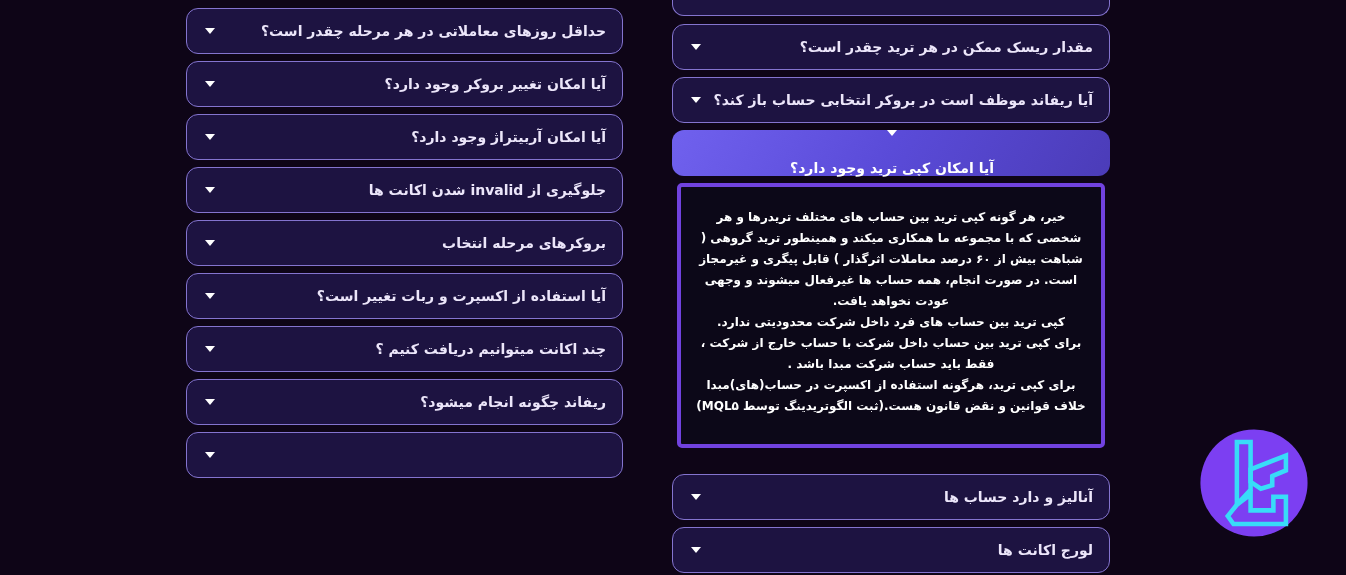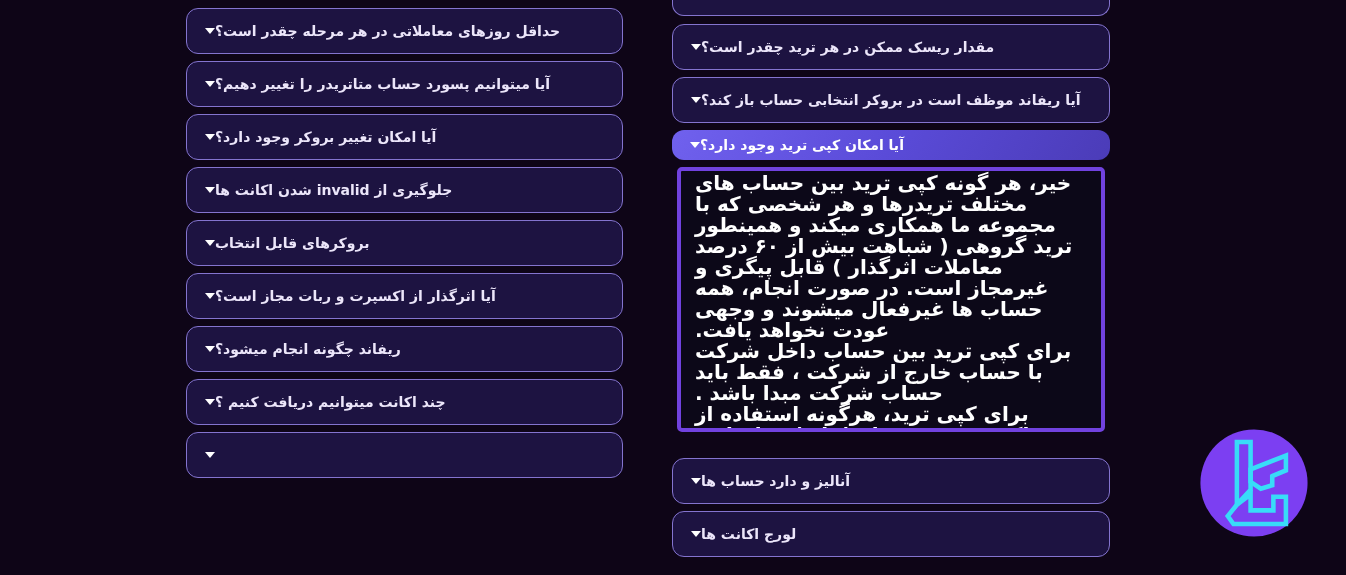--- a/index.html
+++ b/index.html
@@ -16,20 +16,21 @@
 
   .faq-item{
     box-sizing:border-box;
     height:46px;
     margin-bottom:7px;
     background:#1d1341;
     border:1.5px solid #8474cf;
     border-radius:12px;
     display:flex;
     align-items:center;
+    justify-content:space-between;
     padding:0 16px 0 18px;
     cursor:pointer;
   }
   .faq-item .q{
     color:#ece6fa;
     font-size:14px;
     font-weight:bold;
     direction:rtl;
     white-space:nowrap;
   }
@@ -44,37 +45,38 @@
     box-sizing:border-box;
     height:16px;
     background:#1d1341;
     border:1.5px solid #8474cf;
     border-top:none;
     border-radius:0 0 12px 12px;
   }
   .faq-item.expanded{
     background:linear-gradient(120deg,#7061ee 0%,#5a4bd8 50%,#4b3cb8 100%);
     border:none;
-    height:30px;
+    height:46px;
     margin-top:0;
+    flex-direction:column;
   }
   .faq-item.expanded .q{color:#ffffff;}
 
   .answer-panel{
     box-sizing:border-box;
     margin:7px 5px 0 5px;
     height:265px;
     background:#0c0818;
     border:4px solid #7142df;
     border-radius:5px;
-    padding:2px 14px;
+    padding:20px 14px;
     direction:rtl;
-    text-align:left;
+    text-align:center;
     color:#ffffff;
-    font-size:20px;
+    font-size:12px;
     font-weight:bold;
     line-height:21px;
     overflow:hidden;
   }
   .ans-line{margin:0;}
   .ans-line.gap-before{}
 
   .mt8{margin-top:8px;}
   .mt26{margin-top:26px;}
 
@@ -89,45 +91,45 @@
 
 <div class="page">
 
   <div class="col col-left">
     <div class="faq-item">
       <span class="chev"></span>
       <span class="q">حداقل روزهای معاملاتی در هر مرحله چقدر است؟</span>
     </div>
     <div class="faq-item">
       <span class="chev"></span>
-      <span class="q">آیا میتوانیم پسورد حساب متاتریدر را تغییر دهیم؟</span>
+      <span class="q">آیا امکان تغییر بروکر وجود دارد؟</span>
     </div>
     <div class="faq-item">
       <span class="chev"></span>
-      <span class="q">آیا امکان تغییر بروکر وجود دارد؟</span>
+      <span class="q">آیا امکان آربیتراژ وجود دارد؟</span>
     </div>
     <div class="faq-item">
       <span class="chev"></span>
       <span class="q">جلوگیری از invalid شدن اکانت ها</span>
     </div>
     <div class="faq-item">
       <span class="chev"></span>
-      <span class="q">بروکرهای قابل انتخاب</span>
+      <span class="q">بروکرهای مرحله انتخاب</span>
     </div>
     <div class="faq-item">
       <span class="chev"></span>
-      <span class="q">آیا اثرگذار از اکسپرت و ربات مجاز است؟</span>
+      <span class="q">آیا استفاده از اکسپرت و ربات تغییر است؟</span>
+    </div>
+    <div class="faq-item">
+      <span class="chev"></span>
+      <span class="q">چند اکانت میتوانیم دریافت کنیم ؟</span>
     </div>
     <div class="faq-item">
       <span class="chev"></span>
       <span class="q">ریفاند چگونه انجام میشود؟</span>
-    </div>
-    <div class="faq-item">
-      <span class="chev"></span>
-      <span class="q">چند اکانت میتوانیم دریافت کنیم ؟</span>
     </div>
     <div class="faq-item">
       <span class="chev"></span>
     </div>
   </div>
 
   <div class="col col-right">
     <div class="faq-partial"></div>
 
     <div class="faq-item mt8">
@@ -139,20 +141,21 @@
       <span class="q">آیا ریفاند موظف است در بروکر انتخابی حساب باز کند؟</span>
     </div>
 
     <div class="faq-item expanded">
       <span class="chev"></span>
       <span class="q">آیا امکان کپی ترید وجود دارد؟</span>
     </div>
 
     <div class="answer-panel">
       <p class="ans-line">خیر، هر گونه کپی ترید بین حساب های مختلف تریدرها و هر شخصی که با مجموعه ما همکاری میکند و همینطور ترید گروهی ( شباهت بیش از ۶۰ درصد معاملات اثرگذار ) قابل پیگری و غیرمجاز است. در صورت انجام، همه حساب ها غیرفعال میشوند و وجهی عودت نخواهد یافت.</p>
+      <p class="ans-line">کپی ترید بین حساب های فرد داخل شرکت محدودیتی ندارد.</p>
       <p class="ans-line gap-before">برای کپی ترید بین حساب داخل شرکت با حساب خارج از شرکت ، فقط باید حساب شرکت مبدا باشد .</p>
       <p class="ans-line gap-before">برای کپی ترید، هرگونه استفاده از اکسپرت در حساب(های)مبدا خلاف قوانین و نقض قانون هست.(ثبت الگوتریدینگ توسط MQL۵)</p>
     </div>
 
     <div class="faq-item mt26">
       <span class="chev"></span>
       <span class="q">آنالیز و دارد حساب ها</span>
     </div>
     <div class="faq-item">
       <span class="chev"></span>

